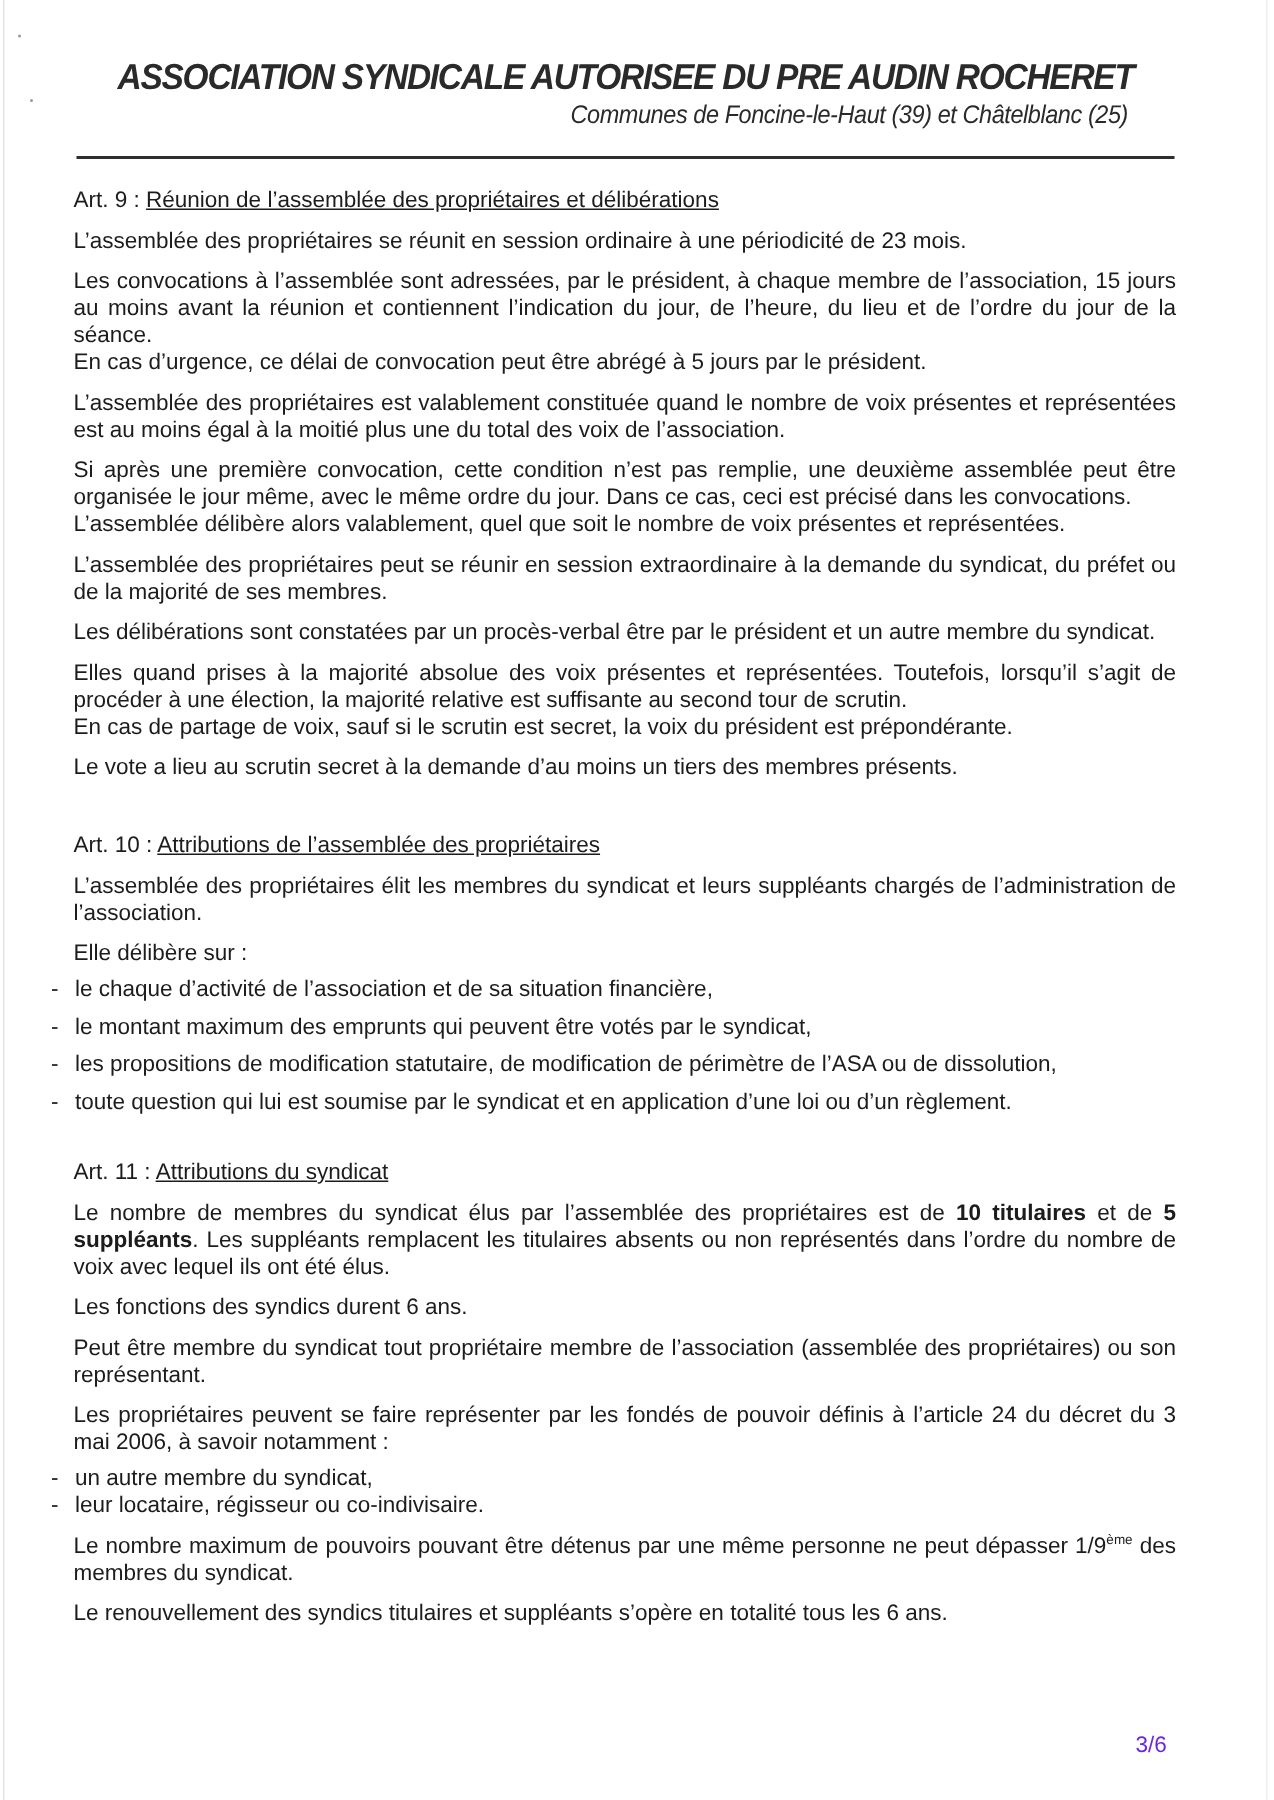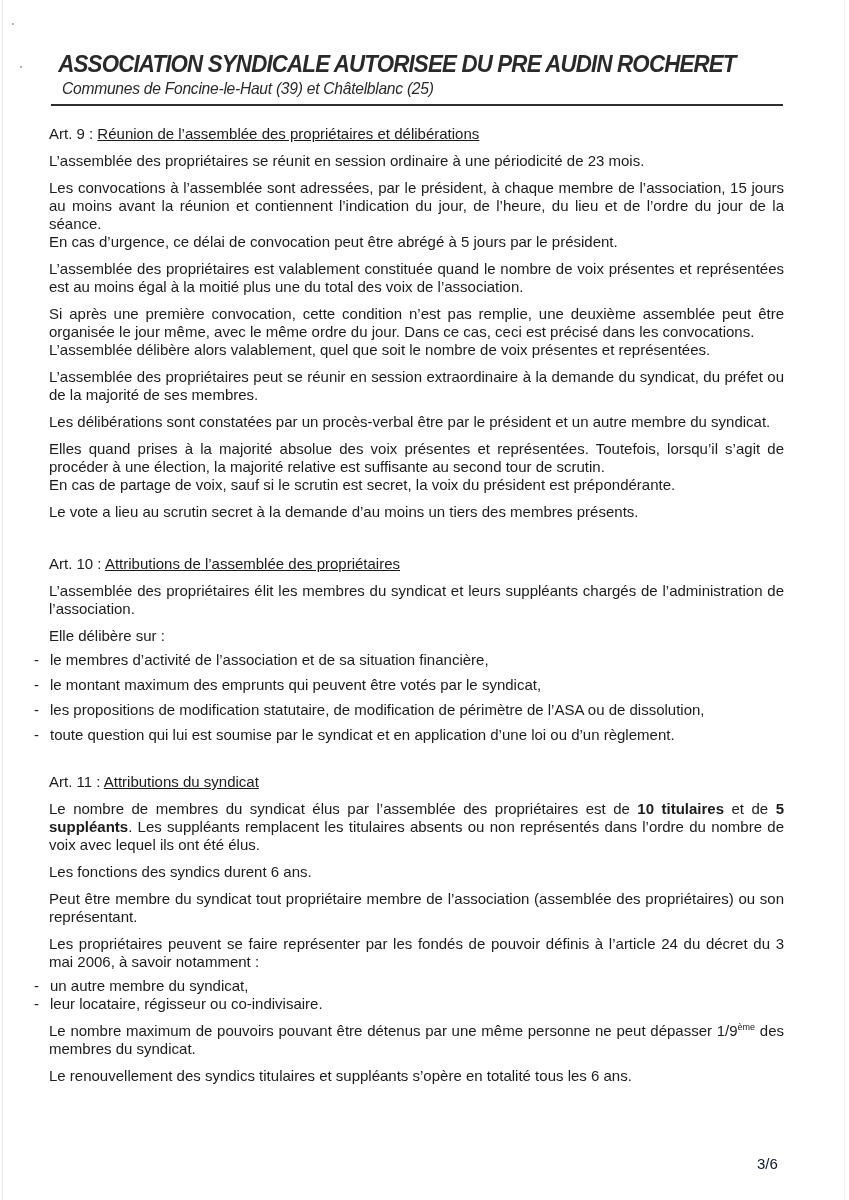--- a/index.html
+++ b/index.html
@@ -3,21 +3,21 @@
 <meta charset="utf-8">
 <style>
   html, body { margin: 0; padding: 0; background: #ffffff; }
   body {
     width: 849px; height: 1200px; position: relative; overflow: hidden;
     font-family: "Liberation Sans", sans-serif; color: #1c1c1c;
   }
   .left-edge { position: absolute; left: 2px; top: 0; width: 1px; height: 1200px; background: #e4e4e4; }
   .right-edge { position: absolute; right: 4px; top: 0; width: 1px; height: 1200px; background: #efefef; }
   .speck { position: absolute; width: 2px; height: 2px; border-radius: 1px; background: #9a9a9a; }
-  .header { position: absolute; left: 32px; top: 50px; width: 750px; text-align: left; }
+  .header { position: absolute; left: 32px; top: 38px; width: 750px; text-align: right; }
   .title {
     font-size: 24px; font-weight: bold; font-style: italic; letter-spacing: -0.9px;
     transform: scaleX(0.93); transform-origin: center; white-space: nowrap; color: #2a2a2a;
   }
   .subtitle {
     font-size: 17px; font-style: italic; margin-top: 1px; letter-spacing: -0.3px;
     transform: scaleX(0.92); transform-origin: center; white-space: nowrap; color: #2a2a2a;
   }
   .rule { position: absolute; left: 51px; top: 104px; width: 732px; height: 2px; background: #2e2e2e; }
 
@@ -25,21 +25,21 @@
   .article { margin: 0; }
   .art-heading { font-weight: normal; font-size: 15px; margin: 0 0 9px 0; }
   .art-heading .art-title { text-decoration: underline; }
   p { margin: 0 0 9px 0; text-align: justify; }
   p.tight { margin-bottom: 0; }
   .list { margin: 0 0 9px 0; padding: 0; list-style: none; }
   .list li { position: relative; padding-left: 16px; margin-left: -15px; }
   .list.spaced li { margin-bottom: 7px; }
   .list li .dash { position: absolute; left: 0; top: 0; }
   sup { font-size: 9px; line-height: 0; vertical-align: super; }
-  .page-number { position: absolute; left: 757px; top: 1155px; font-size: 15px; color: #0f172a; }
+  .page-number { position: absolute; left: 757px; top: 1155px; font-size: 15px; color: #6d28d9; }
 </style>
 </head>
 <body>
 
 <div class="left-edge"></div>
 <div class="right-edge"></div>
 <div class="speck" style="left:12px;top:23px;"></div>
 <div class="speck" style="left:20px;top:66px;"></div>
 
 <div class="header">
@@ -69,21 +69,21 @@
 
   <div style="height:25px;"></div>
 
   <section class="article">
     <div class="art-heading">
       <span>Art. 10 : </span><span class="art-title">Attributions de l’assemblée des propriétaires</span>
     </div>
     <p>L’assemblée des propriétaires élit les membres du syndicat et leurs suppléants chargés de l’administration de l’association.</p>
     <p style="margin-bottom:6px;">Elle délibère sur :</p>
     <ul class="list spaced">
-      <li><span class="dash">-</span><span>le membres d’activité de l’association et de sa situation financière,</span></li>
+      <li><span class="dash">-</span><span>le chaque d’activité de l’association et de sa situation financière,</span></li>
       <li><span class="dash">-</span><span>le montant maximum des emprunts qui peuvent être votés par le syndicat,</span></li>
       <li><span class="dash">-</span><span>les propositions de modification statutaire, de modification de périmètre de l’ASA ou de dissolution,</span></li>
       <li><span class="dash">-</span><span>toute question qui lui est soumise par le syndicat et en application d’une loi ou d’un règlement.</span></li>
     </ul>
   </section>
 
   <div style="height:20px;"></div>
 
   <section class="article">
     <div class="art-heading">

